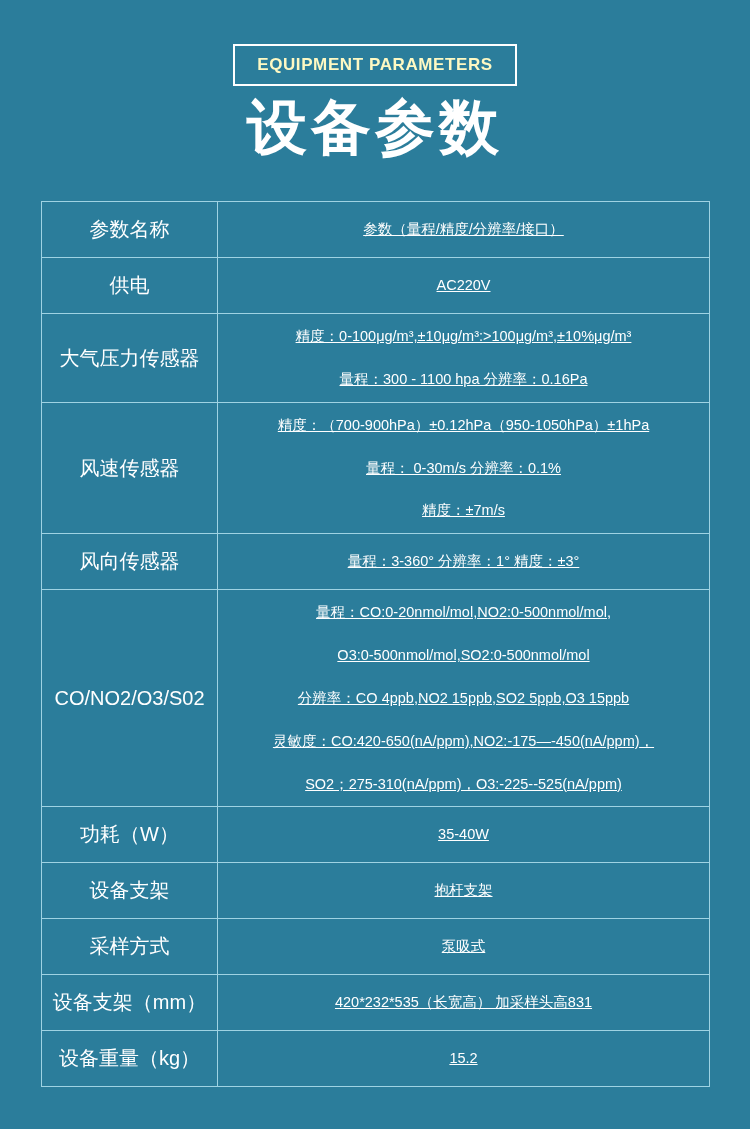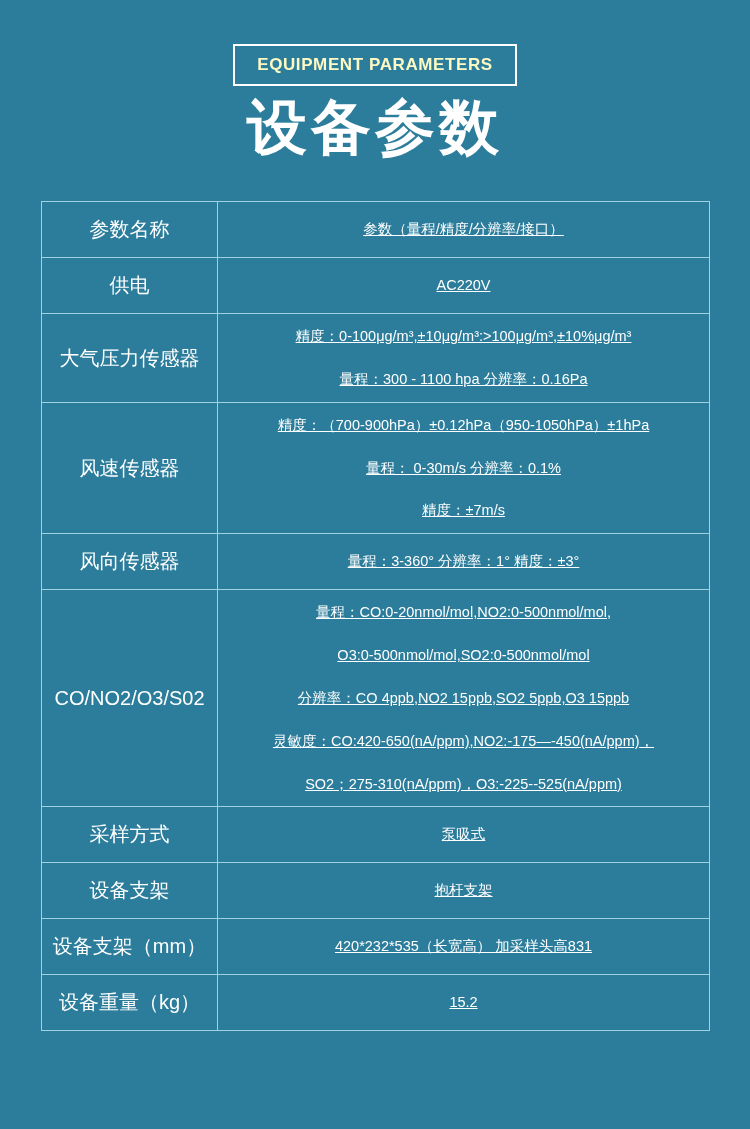--- a/index.html
+++ b/index.html
@@ -121,29 +121,35 @@
             <td class="label">CO/NO2/O3/S02</td>
             <td class="value">
               <span class="val-line">量程：CO:0-20nmol/mol,NO2:0-500nmol/mol,</span>
               <span class="val-line">O3:0-500nmol/mol,SO2:0-500nmol/mol</span>
               <span class="val-line">分辨率：CO 4ppb,NO2 15ppb,SO2 5ppb,O3  15ppb</span>
               <span class="val-line">灵敏度：CO:420-650(nA/ppm),NO2:-175—-450(nA/ppm)，</span>
               <span class="val-line">SO2；275-310(nA/ppm)，O3:-225--525(nA/ppm)</span>
             </td>
           </tr>
           <tr>
-            <td class="label">采样方式</td>
+            <td class="label">功耗（W）</td>
             <td class="value">
-              <span class="val-line">泵吸式</span>
+              <span class="val-line">35-40W</span>
             </td>
           </tr>
           <tr>
             <td class="label">设备支架</td>
             <td class="value">
               <span class="val-line">抱杆支架</span>
+            </td>
+          </tr>
+          <tr>
+            <td class="label">采样方式</td>
+            <td class="value">
+              <span class="val-line">泵吸式</span>
             </td>
           </tr>
           <tr>
             <td class="label">设备支架（mm）</td>
             <td class="value">
               <span class="val-line">420*232*535（长宽高）   加采样头高831</span>
             </td>
           </tr>
           <tr>
             <td class="label">设备重量（kg）</td>

